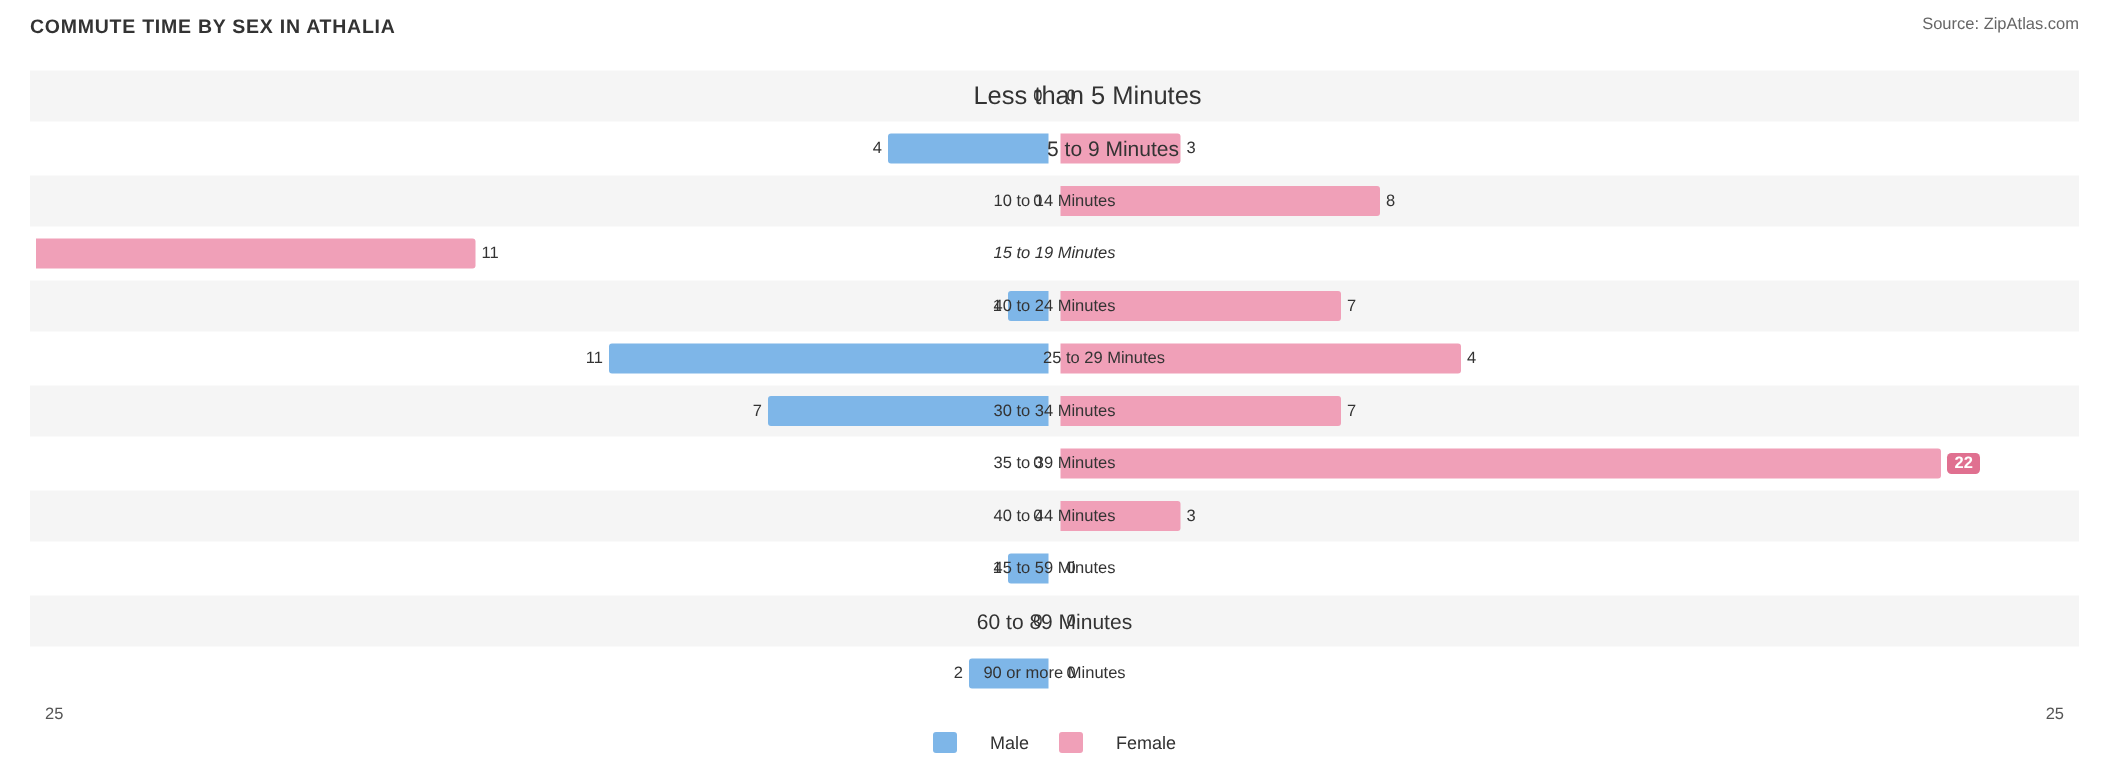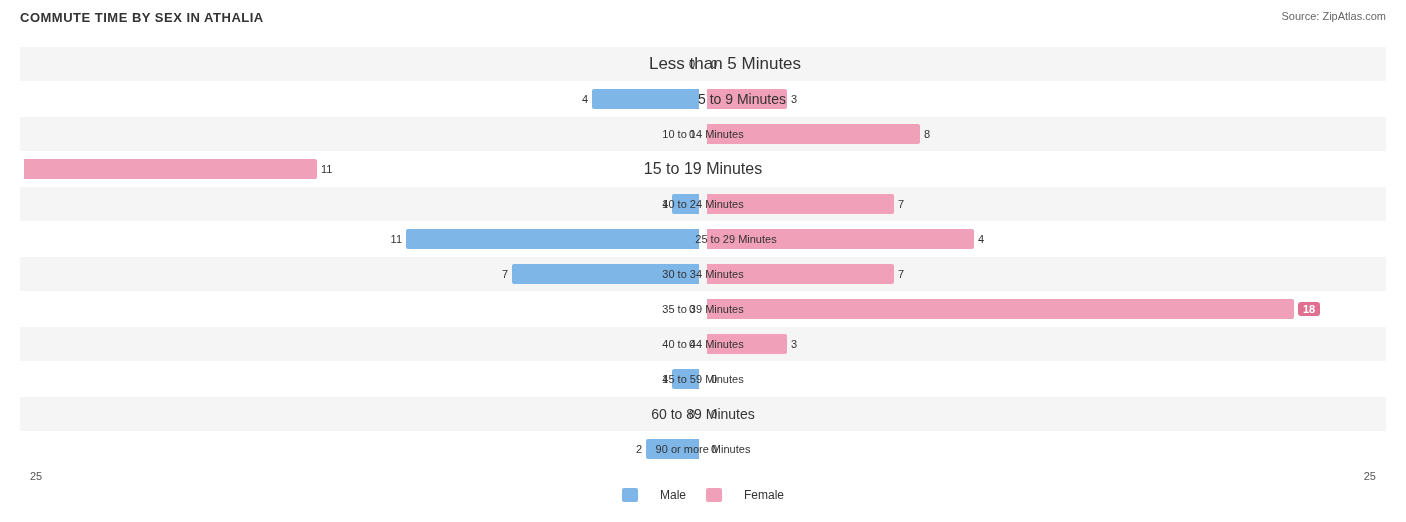--- a/index.html
+++ b/index.html
@@ -187,21 +187,21 @@
           <div class="bar-female" style="width: 213px;"></div>
           <span class="value-right">8</span>
         </div>
         <div style="position: absolute; left: 50%; transform: translateX(-50%); font-size: 11px; color: rgb(51, 51, 51); white-space: nowrap; z-index: 10; background: transparent; pointer-events: none;">10 to 14 Minutes</div>
       </div>
       <div class="bar-row" style="background: rgb(255, 255, 255); position: relative;">
         <div class="right-section">
           <div class="bar-female" style="width: 293px;"></div>
           <span class="value-right">11</span>
         </div>
-        <div style="position: absolute; left: 50%; transform: translateX(-50%); font-size: 16px; color: rgb(51, 51, 51); white-space: nowrap; z-index: 10; background: transparent; pointer-events: none;">15 to 19 Minutes</div>
+        <div style="position: absolute; left: 50%; transform: translateX(-50%); font-size: 11px; color: rgb(51, 51, 51); white-space: nowrap; z-index: 10; background: transparent; pointer-events: none; font-style: italic;">15 to 19 Minutes</div>
       </div>
       <div class="bar-row" style="background: rgb(245, 245, 245); position: relative;">
         <div class="left-section">
           <span class="value-left">1</span>
           <div class="bar-male" style="width: 27px;"></div>
         </div>
         <div class="right-section">
           <div class="bar-female" style="width: 187px;"></div>
           <span class="value-right">7</span>
         </div>
@@ -229,21 +229,21 @@
         </div>
         <div style="position: absolute; left: 50%; transform: translateX(-50%); font-size: 11px; color: rgb(51, 51, 51); white-space: nowrap; z-index: 10; background: transparent; pointer-events: none;">30 to 34 Minutes</div>
       </div>
       <div class="bar-row" style="background: rgb(255, 255, 255); position: relative;">
         <div class="left-section">
           <span class="value-left">0</span>
           <div class="bar-male" style="width: 0px;"></div>
         </div>
         <div class="right-section">
           <div class="bar-female" style="width: 587px;"></div>
-          <span class="value-badge-right">18</span>
+          <span class="value-badge-right">22</span>
         </div>
         <div style="position: absolute; left: 50%; transform: translateX(-50%); font-size: 11px; color: rgb(51, 51, 51); white-space: nowrap; z-index: 10; background: transparent; pointer-events: none;">35 to 39 Minutes</div>
       </div>
       <div class="bar-row" style="background: rgb(245, 245, 245); position: relative;">
         <div class="left-section">
           <span class="value-left">0</span>
           <div class="bar-male" style="width: 0px;"></div>
         </div>
         <div class="right-section">
           <div class="bar-female" style="width: 80px;"></div>

